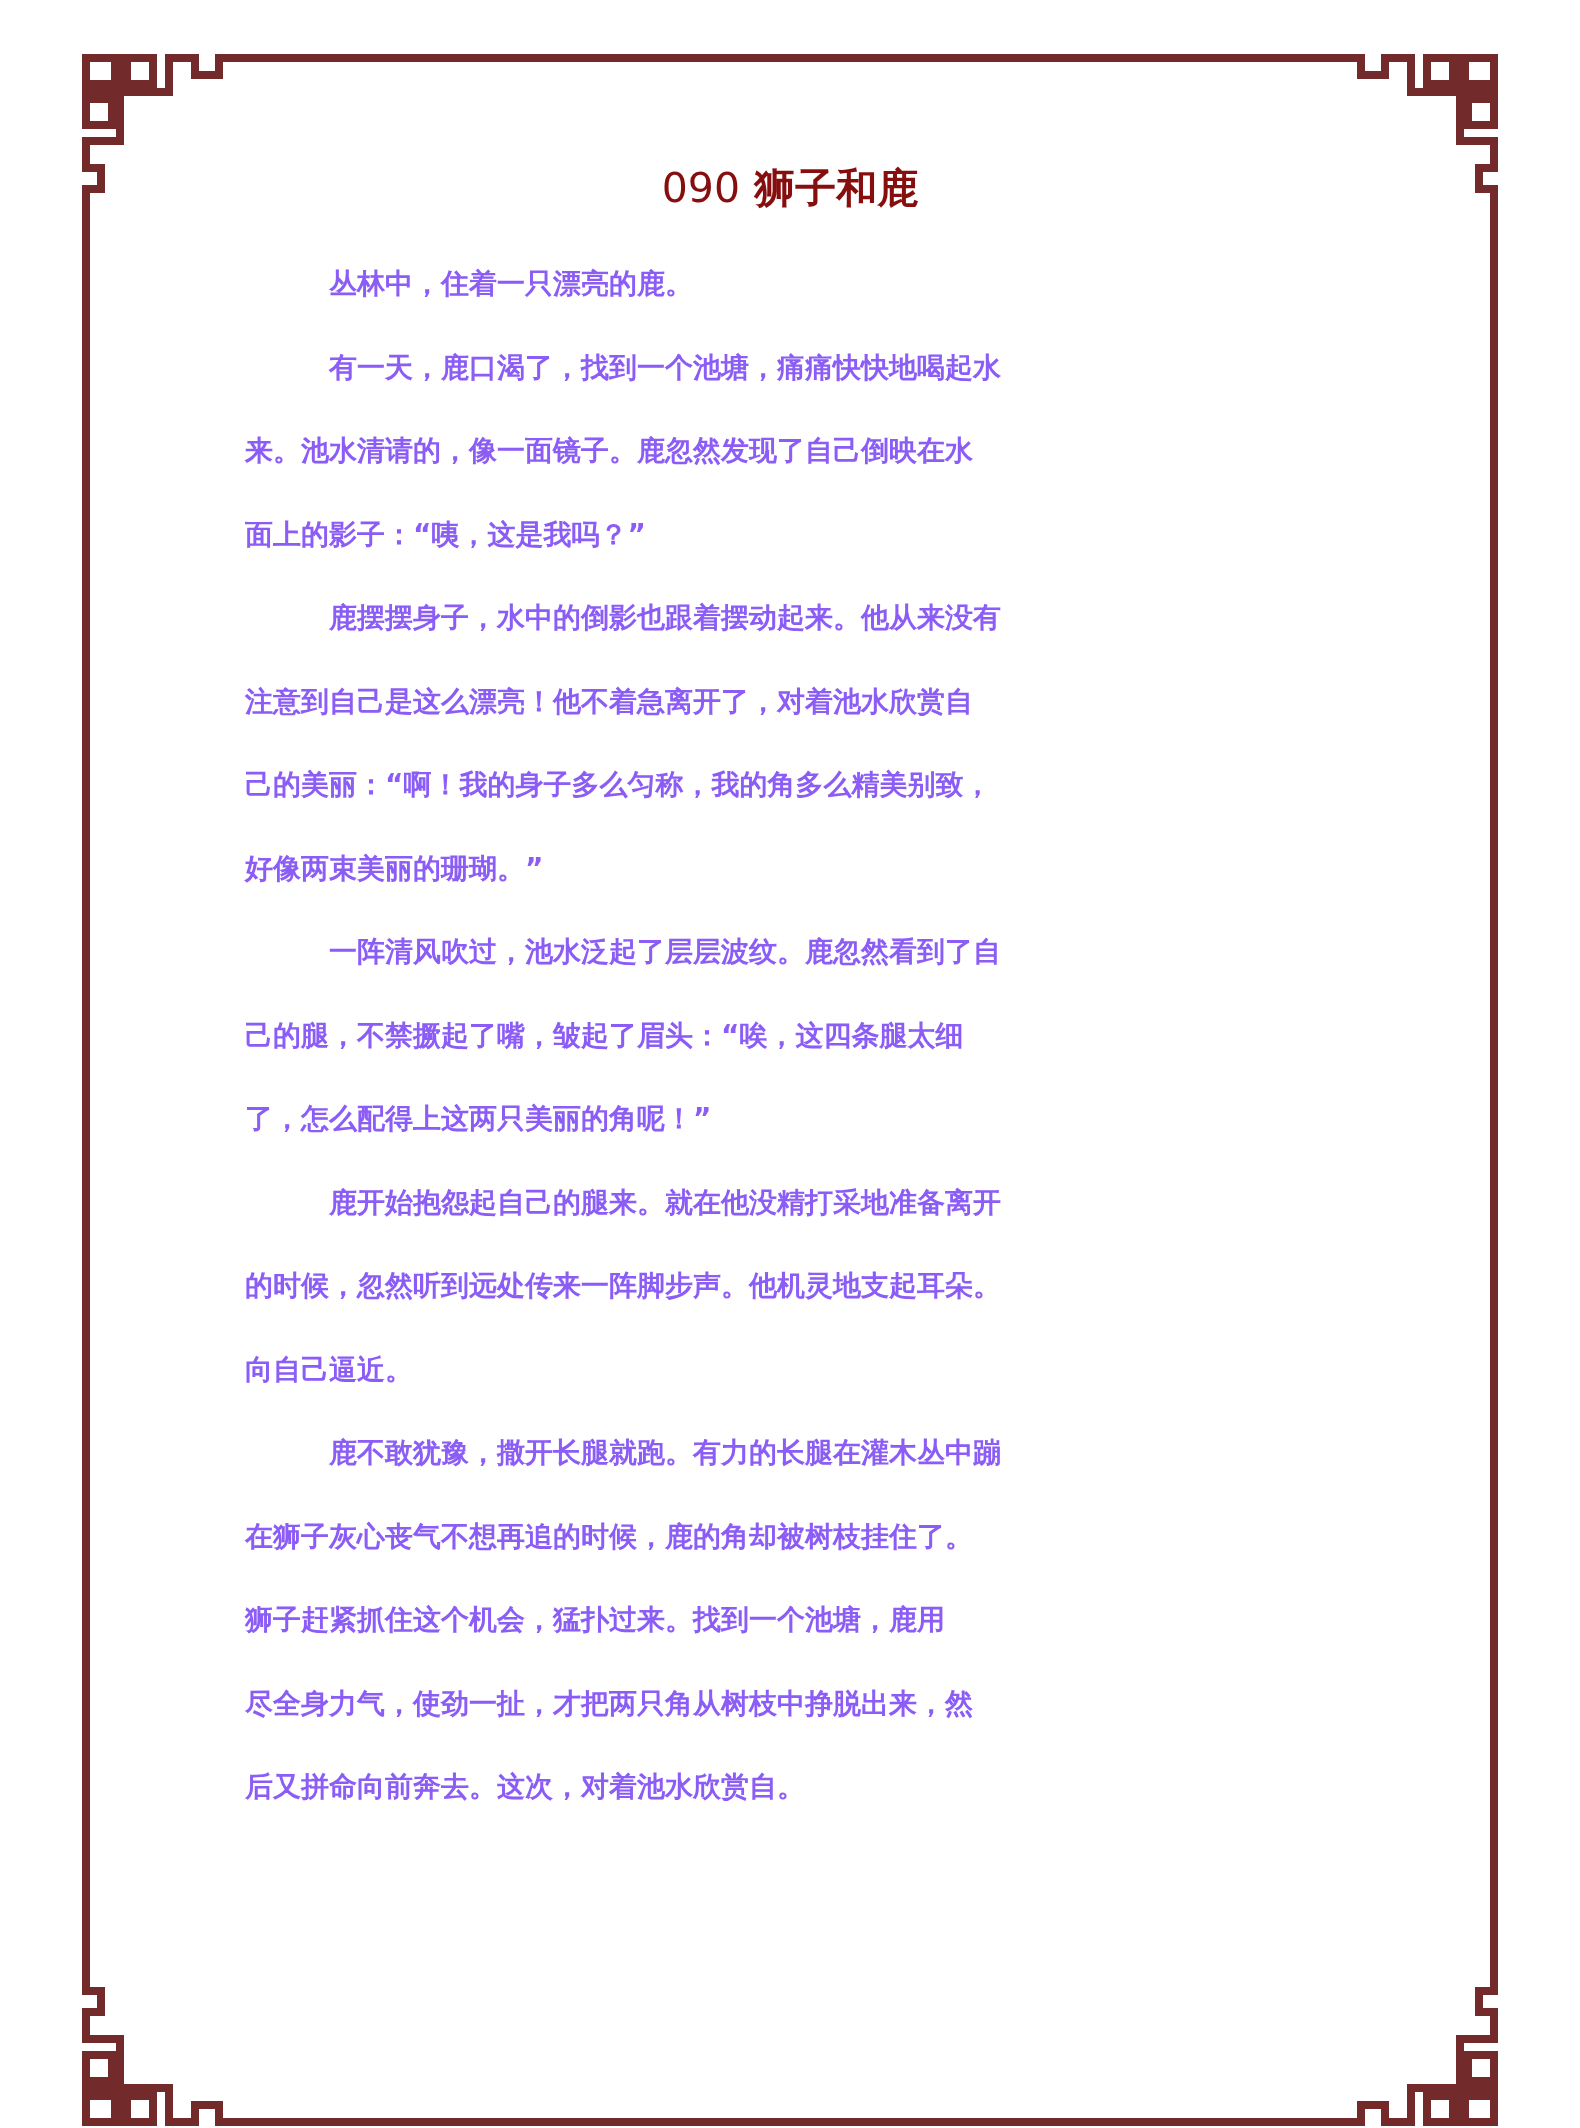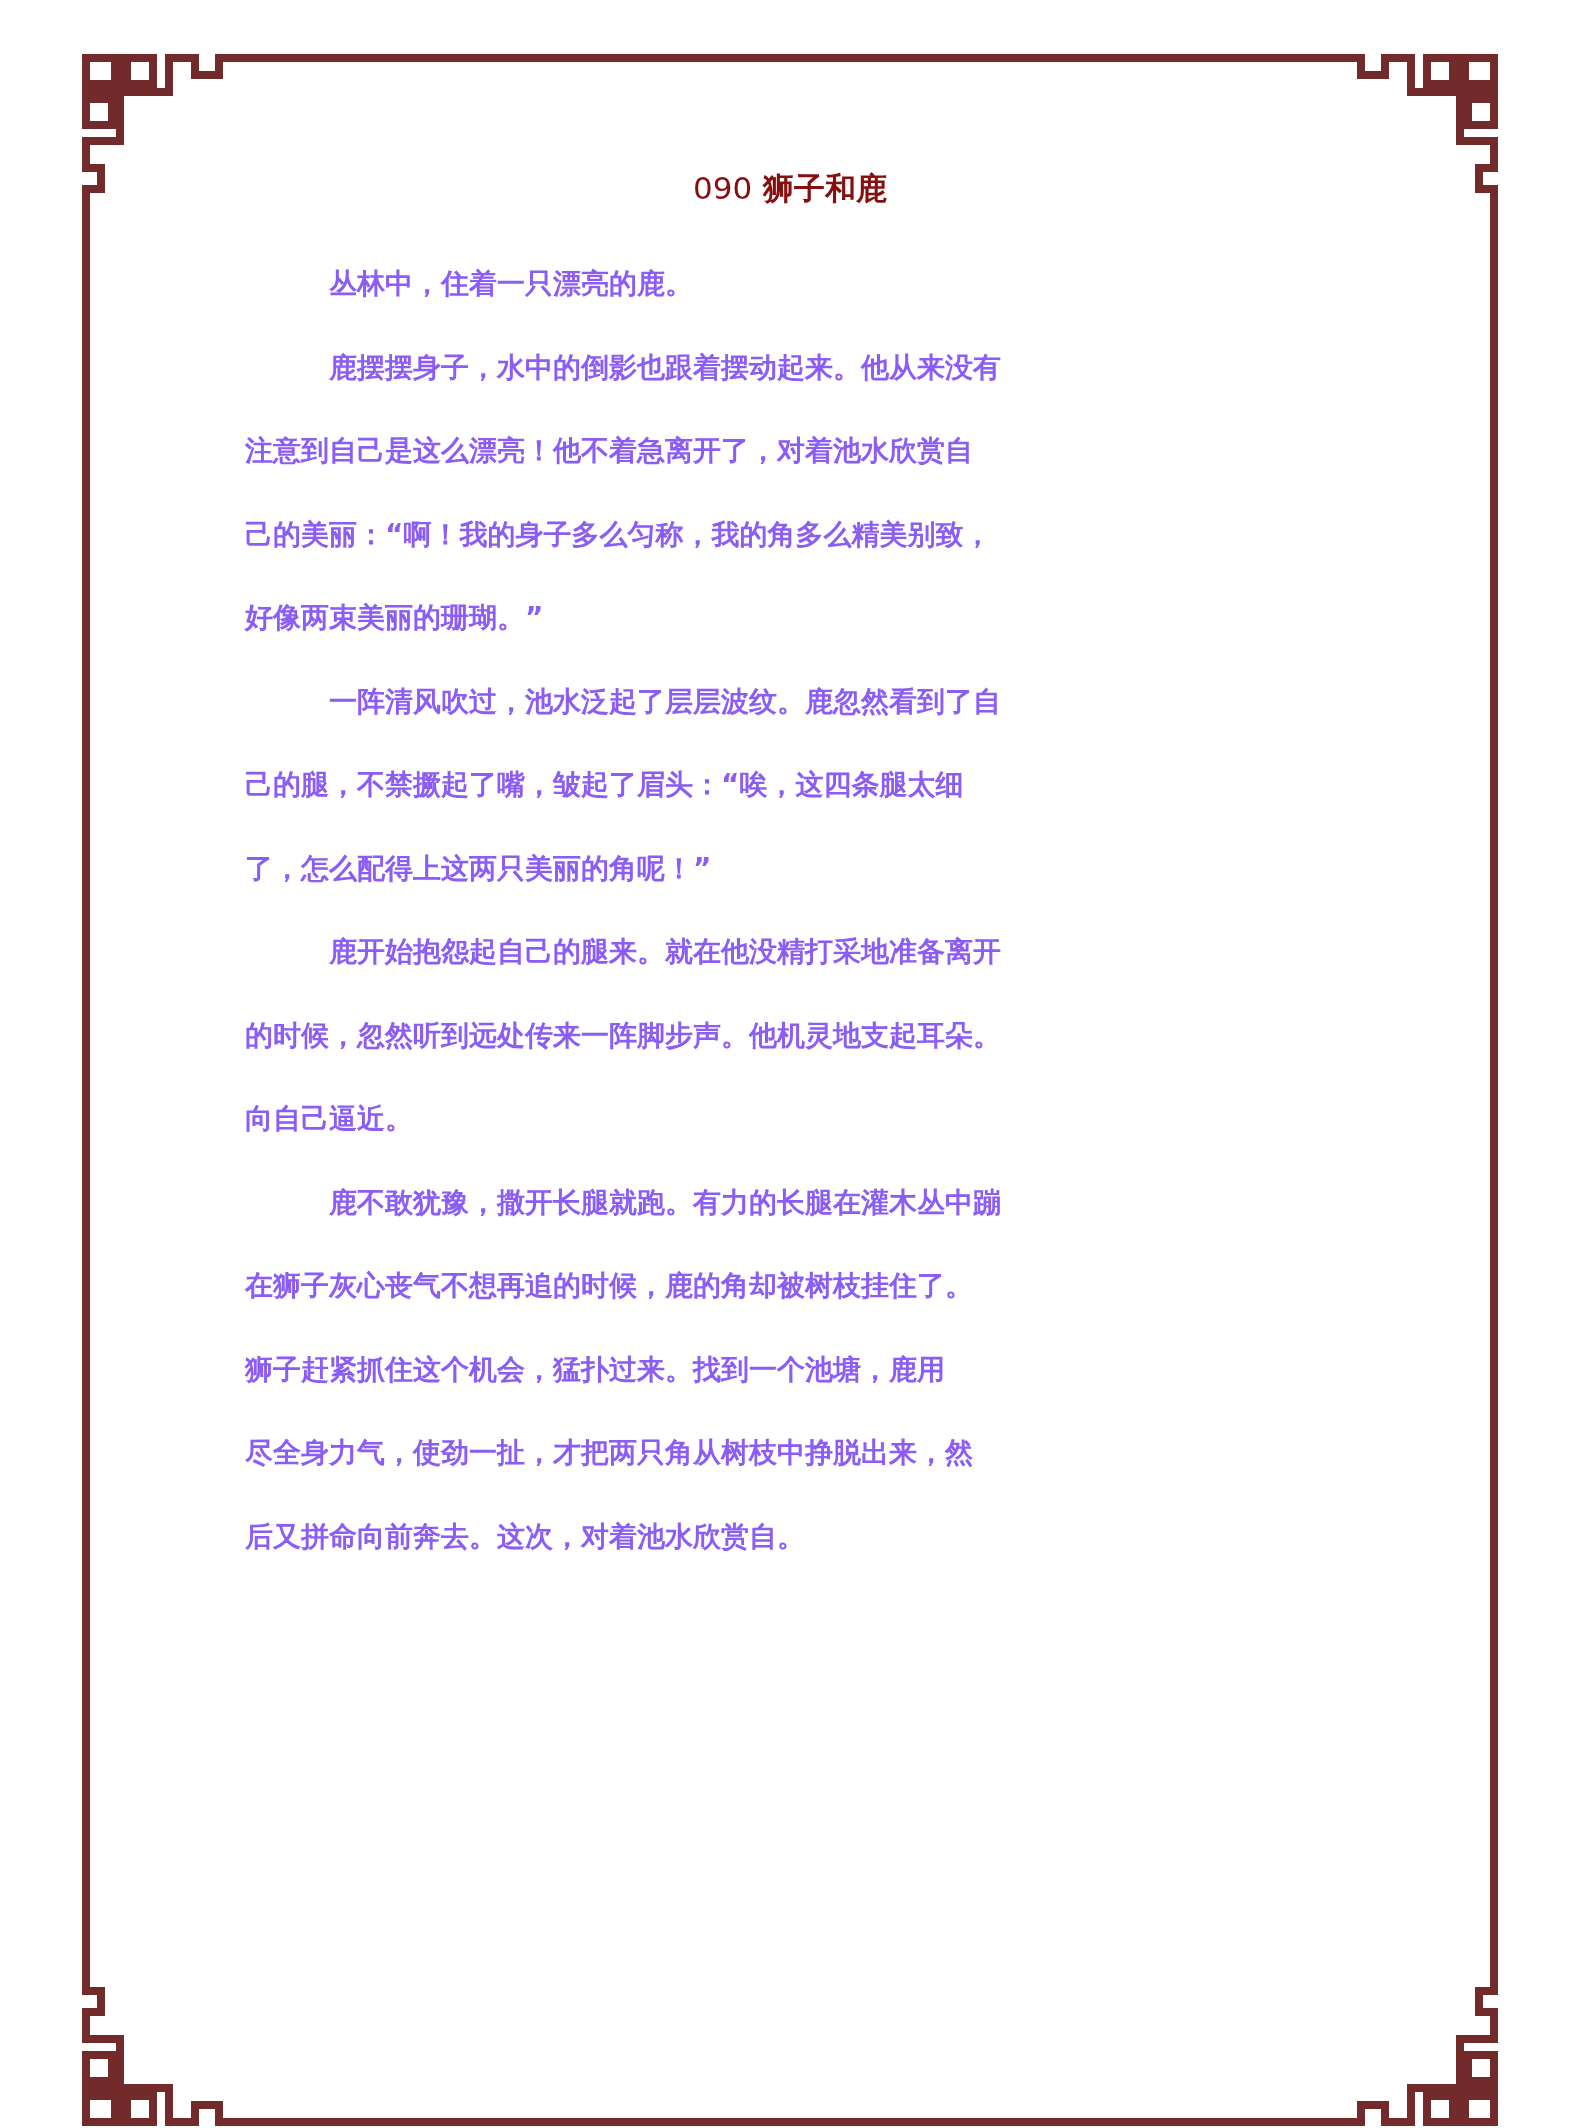--- a/index.html
+++ b/index.html
@@ -2,21 +2,21 @@
 <html><head>
 <meta charset="utf-8">
 <style>
   html, body { margin: 0; padding: 0; background: #ffffff; }
   body { width: 1580px; height: 2128px; position: relative; overflow: hidden; }
   .frame { position: absolute; left: 0; top: 0; width: 1580px; height: 2128px; }
   .frame svg { position: absolute; left: 0; top: 0; }
   .title {
     position: absolute; left: 0; top: 160px; width: 1580px; text-align: center;
     font-family: "DejaVu Sans", "Liberation Sans", sans-serif;
-    font-size: 31px; font-weight: bold; line-height: 56px; color: #860e0e;
+    font-size: 41px; font-weight: bold; line-height: 56px; color: #860e0e;
     letter-spacing: 0;
   }
   .title .num { font-weight: normal; }
   .story {
     position: absolute; left: 245px; top: 242px; width: 1094px;
     font-family: "DejaVu Sans", "Liberation Sans", sans-serif;
     font-size: 28px; font-weight: bold; color: #8b5cf6;
     line-height: 83.5px;
   }
   .story .line { white-space: nowrap; height: 83.5px; overflow: visible; display: flex; justify-content: space-between; }
@@ -60,20 +60,25 @@
 <div class="title">
   <span class="num">090</span>
   <span>狮子和鹿</span>
 </div>
 
 <div class="story">
   <div>
     <div class="line indent last">丛林中，住着一只漂亮的鹿。</div>
   </div>
   <div>
+    <div class="line indent">有一天，鹿口渴了，找到一个池塘，痛痛快快地喝起水</div>
+    <div class="line">来。池水清请的，像一面镜子。鹿忽然发现了自己倒映在水</div>
+    <div class="line last">面上的影子：“咦，这是我吗？”</div>
+  </div>
+  <div>
     <div class="line indent">鹿摆摆身子，水中的倒影也跟着摆动起来。他从来没有</div>
     <div class="line">注意到自己是这么漂亮！他不着急离开了，对着池水欣赏自</div>
     <div class="line">己的美丽：“啊！我的身子多么匀称，我的角多么精美别致，</div>
     <div class="line last">好像两束美丽的珊瑚。”</div>
   </div>
   <div>
     <div class="line indent">一阵清风吹过，池水泛起了层层波纹。鹿忽然看到了自</div>
     <div class="line">己的腿，不禁撅起了嘴，皱起了眉头：“唉，这四条腿太细</div>
     <div class="line last">了，怎么配得上这两只美丽的角呢！”</div>
   </div>

